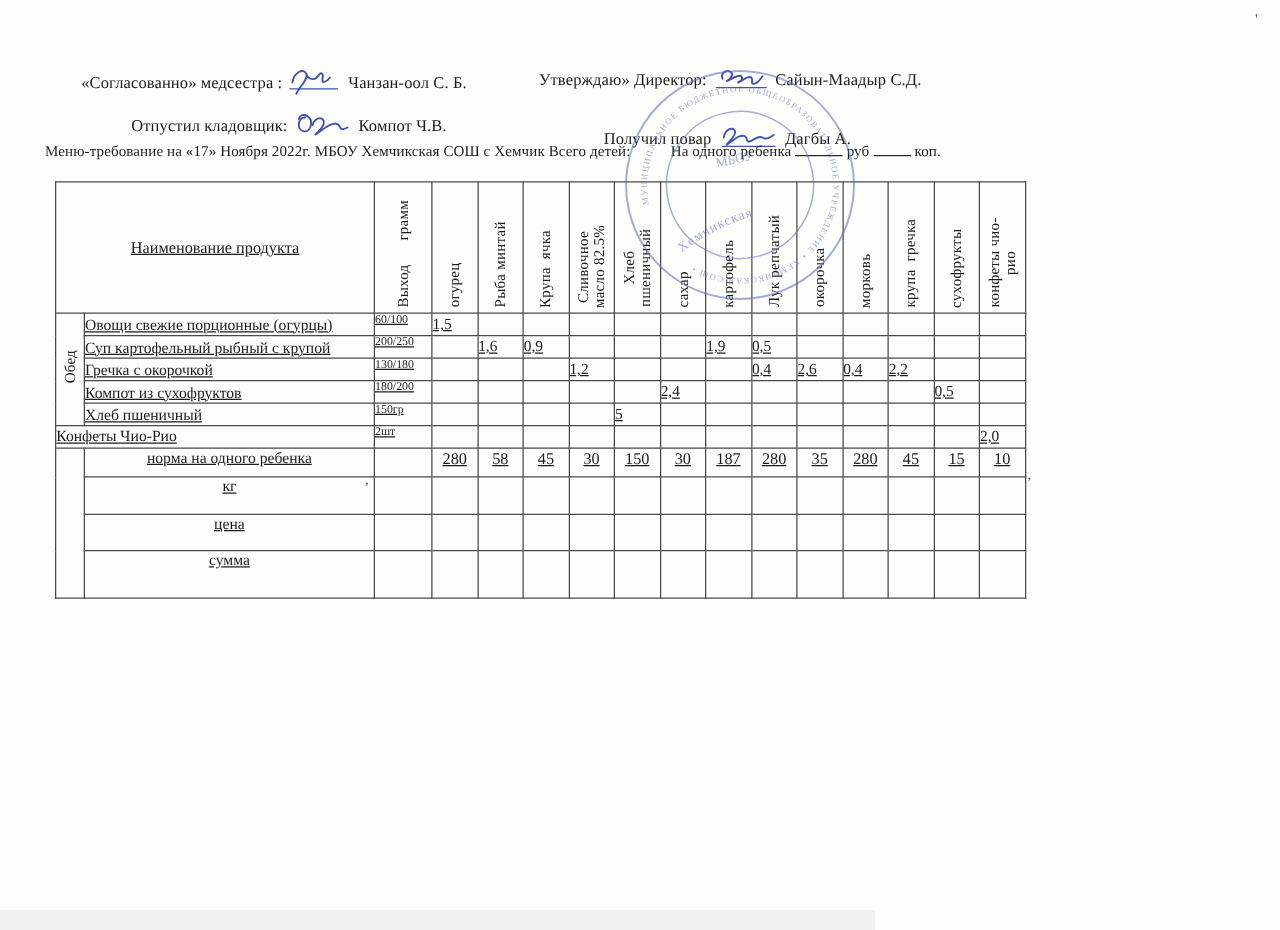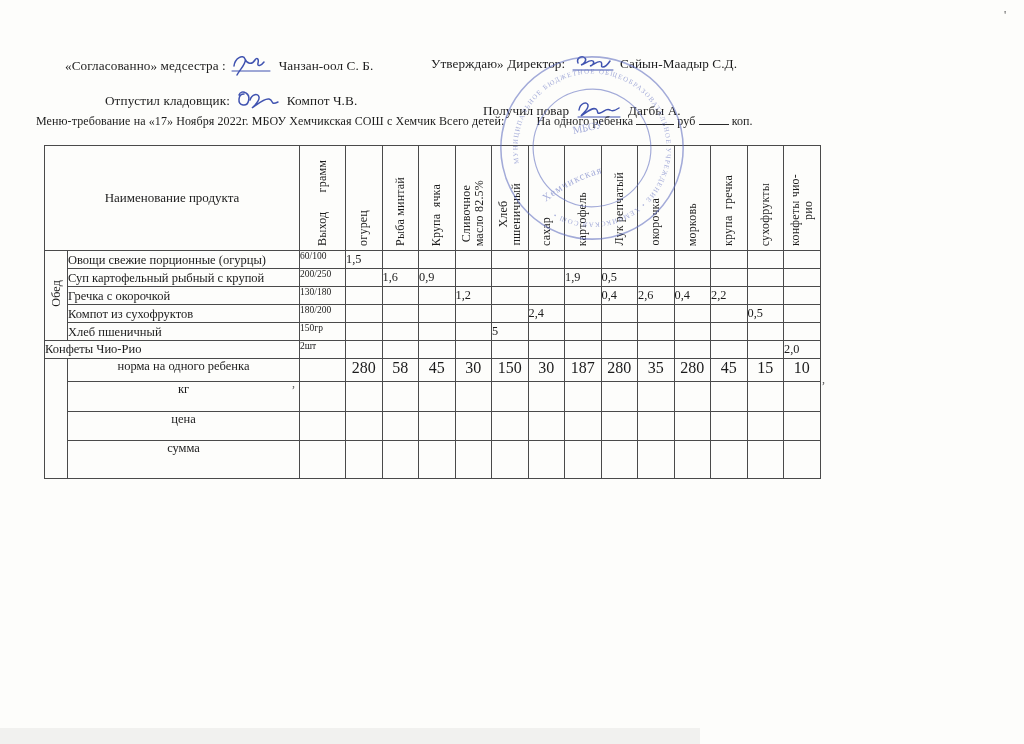--- a/index.html
+++ b/index.html
@@ -17,41 +17,41 @@
   
   table.menu{
     position:absolute;left:44px;top:145px;
     border-collapse:collapse;table-layout:fixed;width:776px;
     font-size:12.5px;
   }
   table.menu td, table.menu th{
     border:1px solid #4a4a4a;padding:0;overflow:hidden;
     font-weight:normal;
   }
-  table.menu{border:1.5px solid #3a3a3a;}
+  table.menu{border:1.5px solid #3a3a3a;text-decoration:underline;}
   .head-row th{height:104px;vertical-align:bottom;text-align:center;padding-bottom:5px;}
   th.prod-head{vertical-align:middle;font-size:13px;padding-bottom:0;}
   .vert{
     display:inline-block;
     writing-mode:vertical-rl;transform:rotate(180deg);
     white-space:pre-line;
     font-size:12px;line-height:13px;letter-spacing:.2px;
   }
   td.meal-cell{text-align:center;vertical-align:middle;}
   td.meal-cell .vert{font-size:12px;}
   tr.r-data{height:18px;}
   tr.r-norma{height:23px;padding-left:24px;}
   tr.r-kg{height:30px;}
   tr.r-cena{height:29px;}
   tr.r-summa{height:38px;}
   td.prod{padding-left:6px;vertical-align:middle;line-height:16px;}
   td.prod-wide{padding-left:30px;vertical-align:middle;}
   td.out{font-size:9.5px;padding-left:3px;vertical-align:top;padding-top:1px;}
   td.num{padding-left:5px;vertical-align:middle;font-size:12.3px;}
-  td.cnum{text-align:center;vertical-align:top;padding-top:1px;font-size:16px;}
+  td.cnum{text-align:center;vertical-align:top;padding-top:1px;font-size:13px;}
   td.clabel{text-align:center;vertical-align:top;padding-top:3px;font-size:12.5px;}
 
   
   .stamp{
     position:absolute;left:494px;top:50px;width:196px;height:196px;
     opacity:.55;pointer-events:none;transform:rotate(-12deg);z-index:5;
   }
   
   .artifact{position:absolute;color:#555;font-size:12px;}
   .scan-strip{position:absolute;left:0;bottom:0;width:700px;height:16px;background:#f1f1ef;}

